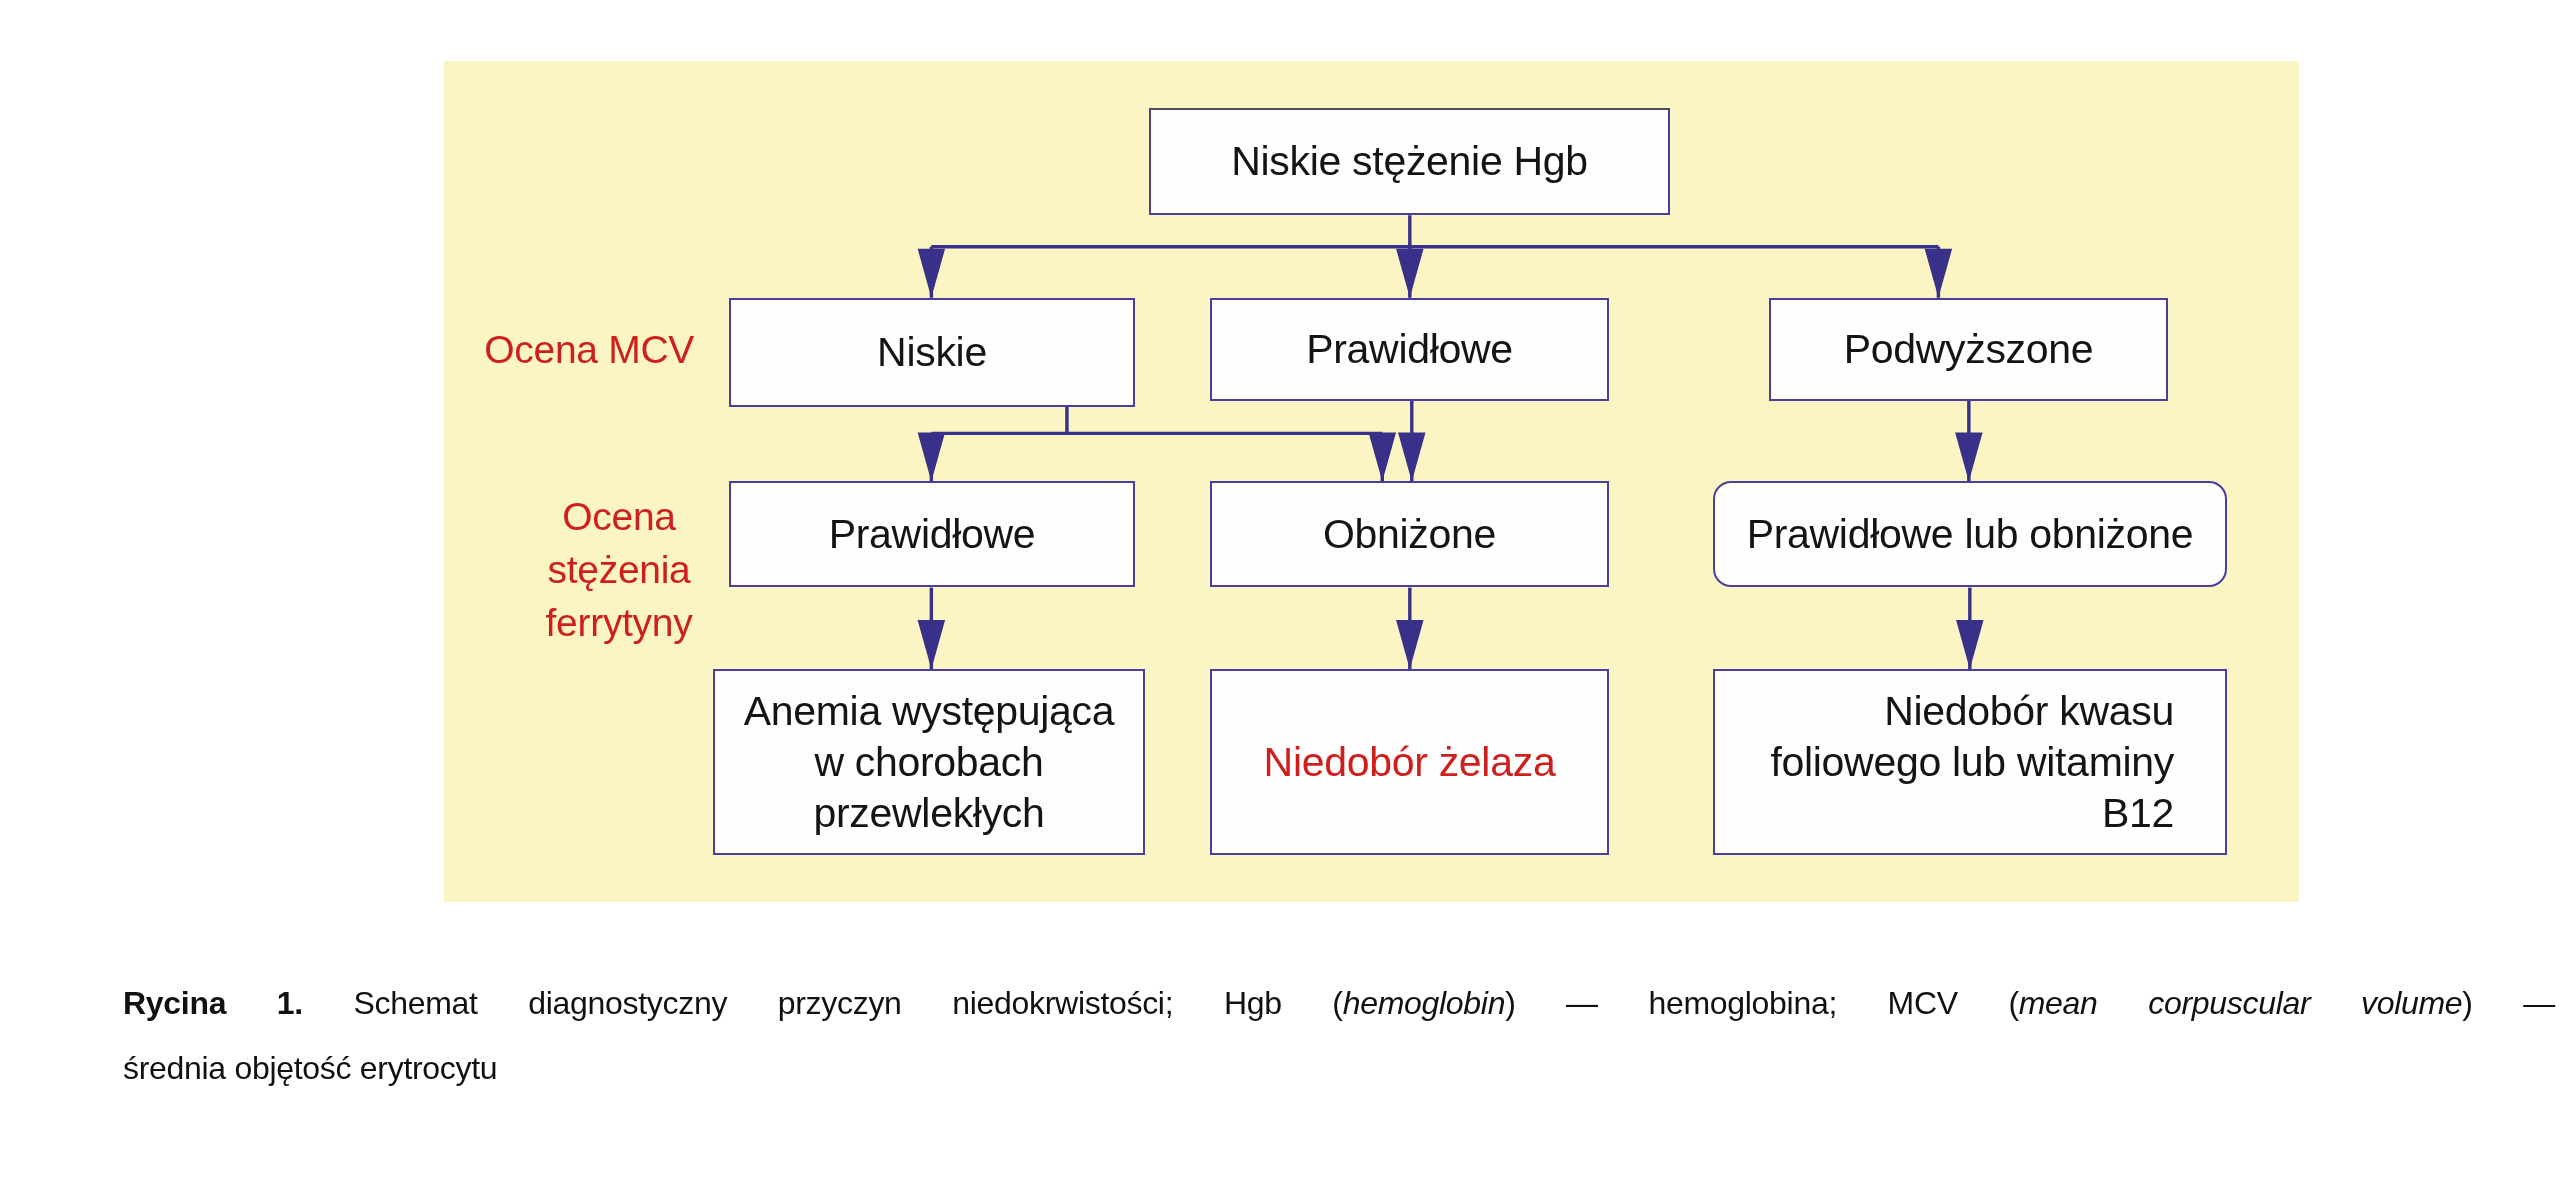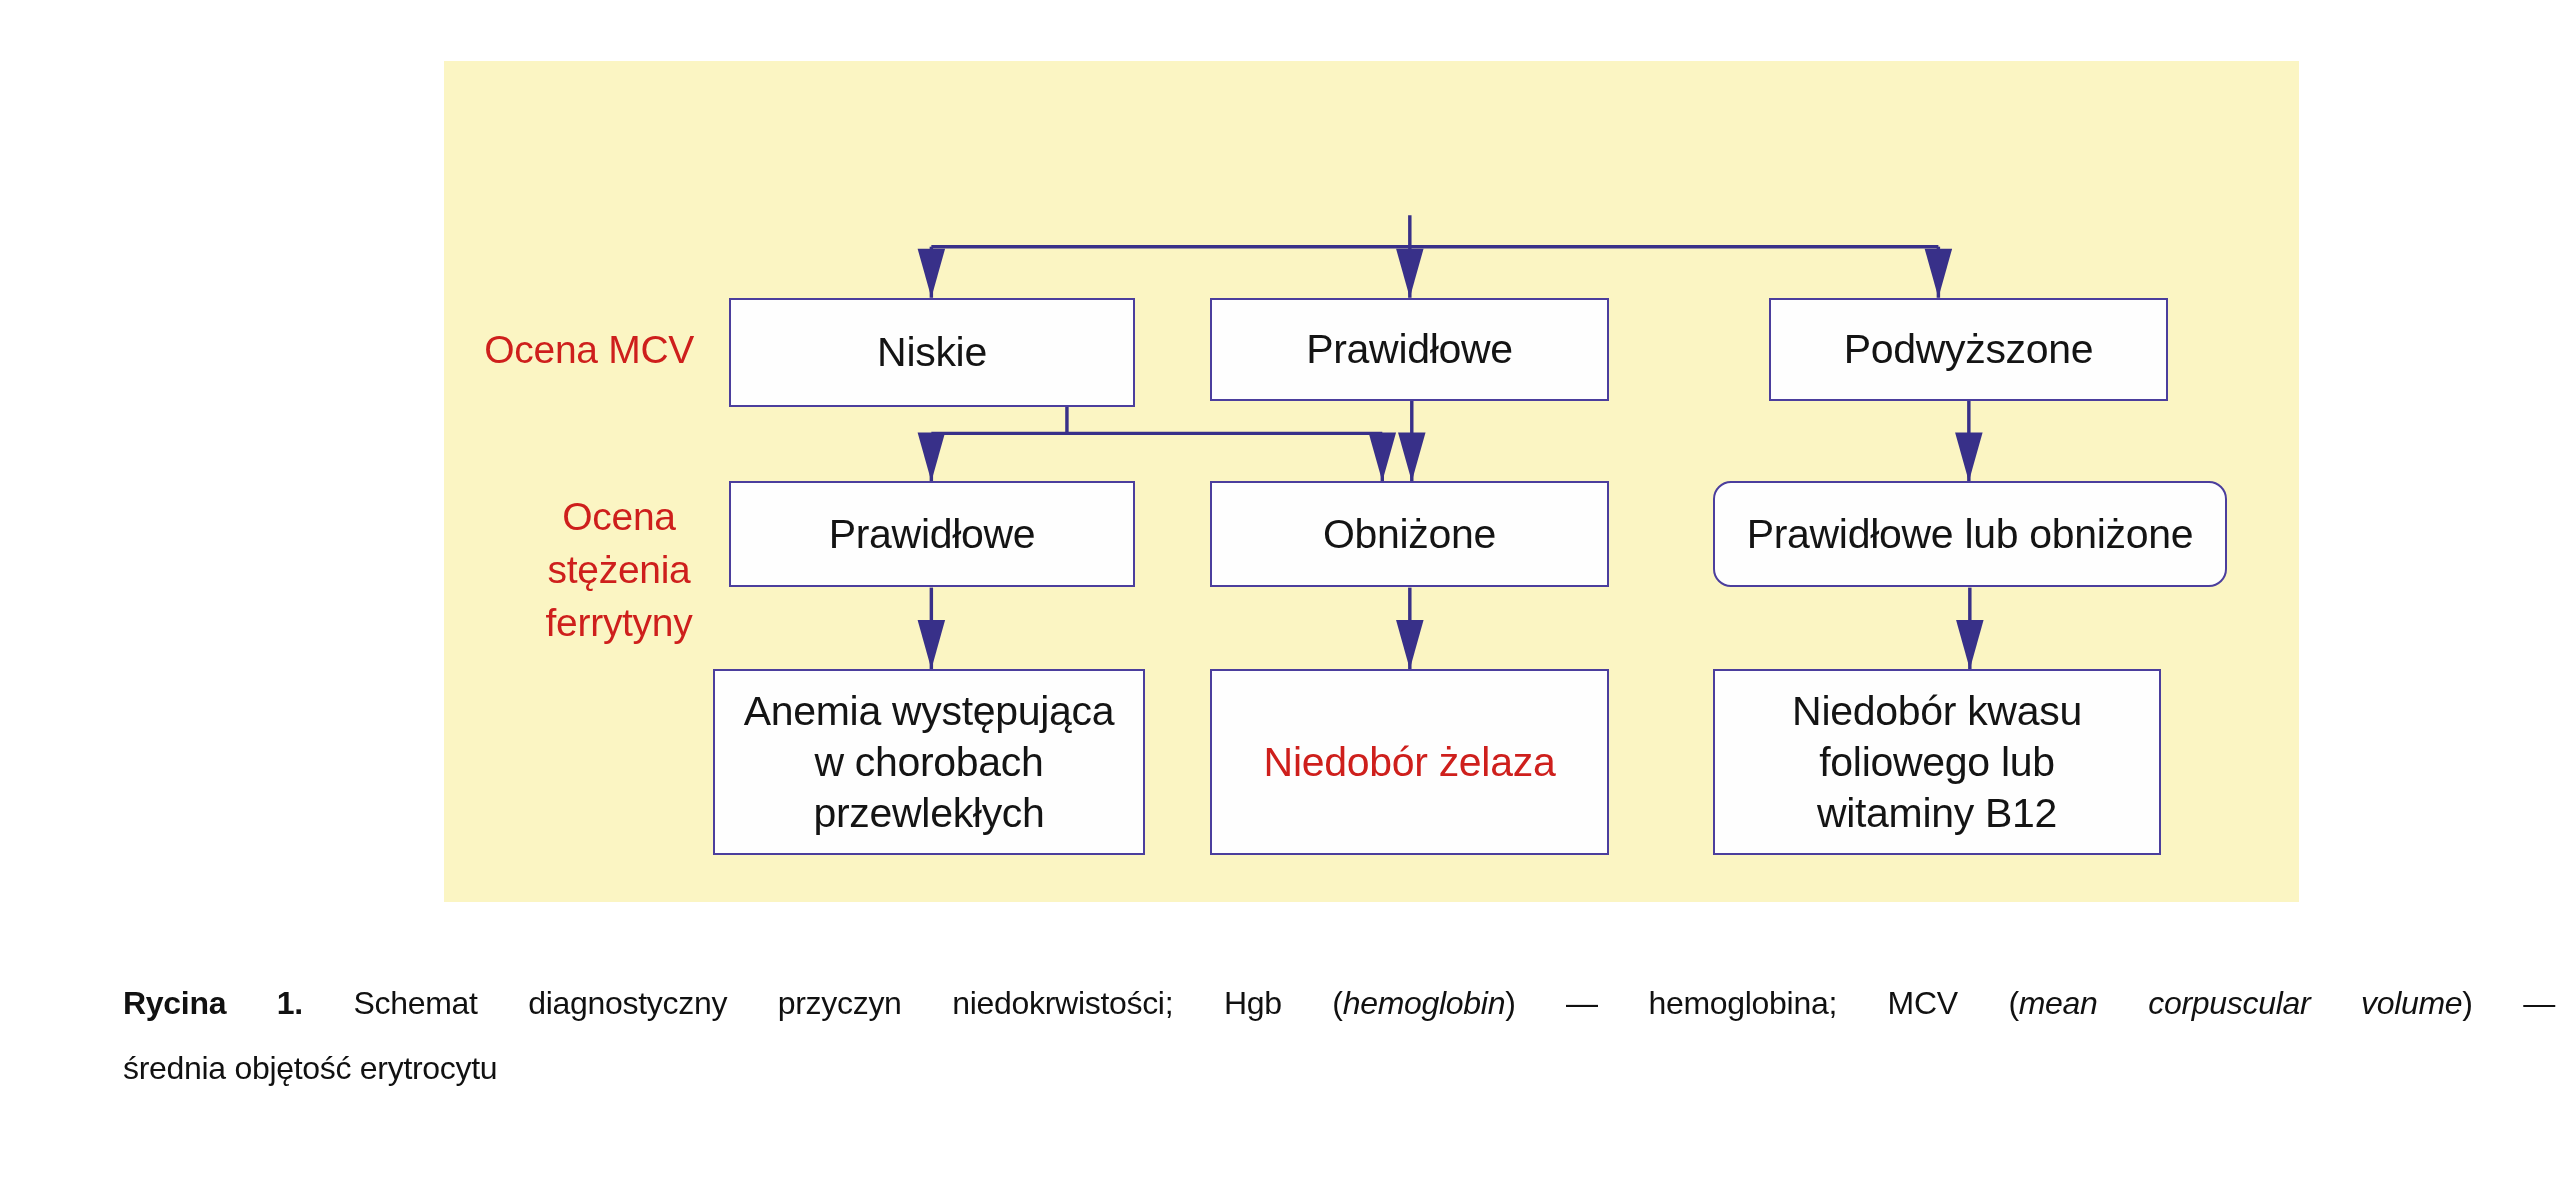--- a/index.html
+++ b/index.html
@@ -90,32 +90,33 @@
         <polygon points="482,378 510,378 496,428"></polygon>
         <polygon points="941,378 969,378 955,428"></polygon>
         <polygon points="971,378 999,378 985,428"></polygon>
         <polygon points="1538,378 1566,378 1552,428"></polygon>
         <polygon points="482,569 510,569 496,619"></polygon>
         <polygon points="969,569 997,569 983,619"></polygon>
         <polygon points="1539,569 1567,569 1553,619"></polygon>
       </g>
     </svg>
 
+    <div class="node root" style="left:705px;top:47px;width:521px;height:107px;">Niskie stężenie Hgb</div>
 
     <div class="node" style="left:285px;top:237px;width:406px;height:109px;">Niskie</div>
     <div class="node" style="left:766px;top:237px;width:399px;height:103px;">Prawidłowe</div>
     <div class="node" style="left:1325px;top:237px;width:399px;height:103px;">Podwyższone</div>
 
     <div class="node" style="left:285px;top:420px;width:406px;height:106px;">Prawidłowe</div>
     <div class="node" style="left:766px;top:420px;width:399px;height:106px;">Obniżone</div>
     <div class="node" style="left:1269px;top:420px;width:514px;height:106px;border-radius:18px;">Prawidłowe lub obniżone</div>
 
     <div class="node pad-md" style="left:269px;top:608px;width:432px;height:186px;">Anemia występująca w chorobach przewlekłych</div>
     <div class="node red-text" style="left:766px;top:608px;width:399px;height:186px;">Niedobór żelaza</div>
-    <div class="node pad-lg" style="left:1269px;top:608px;width:448px;height:186px;">Niedobór kwasu foliowego lub witaminy B12</div>
+    <div class="node pad-lg" style="left:1269px;top:608px;width:514px;height:186px;text-align:right;">Niedobór kwasu foliowego lub witaminy B12</div>
 
     <div class="rowlabel mcv">Ocena MCV</div>
     <div class="rowlabel ferritin">
       <span>Ocena</span>
       <span>stężenia</span>
       <span>ferrytyny</span>
     </div>
 
   </div>
 

